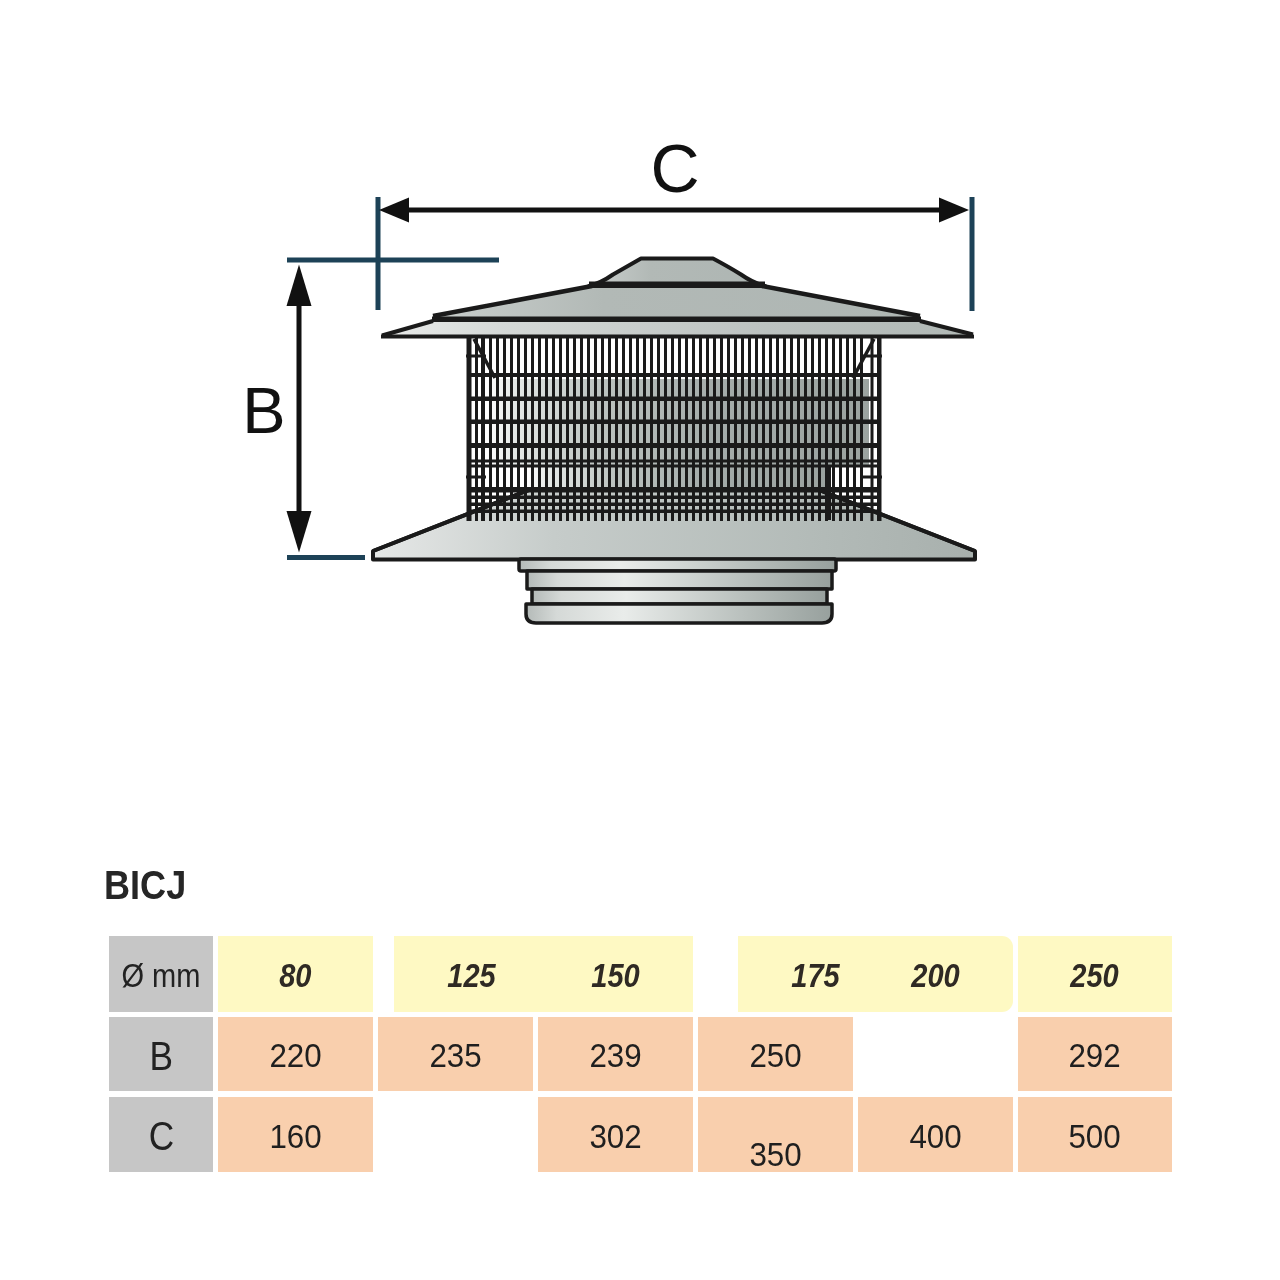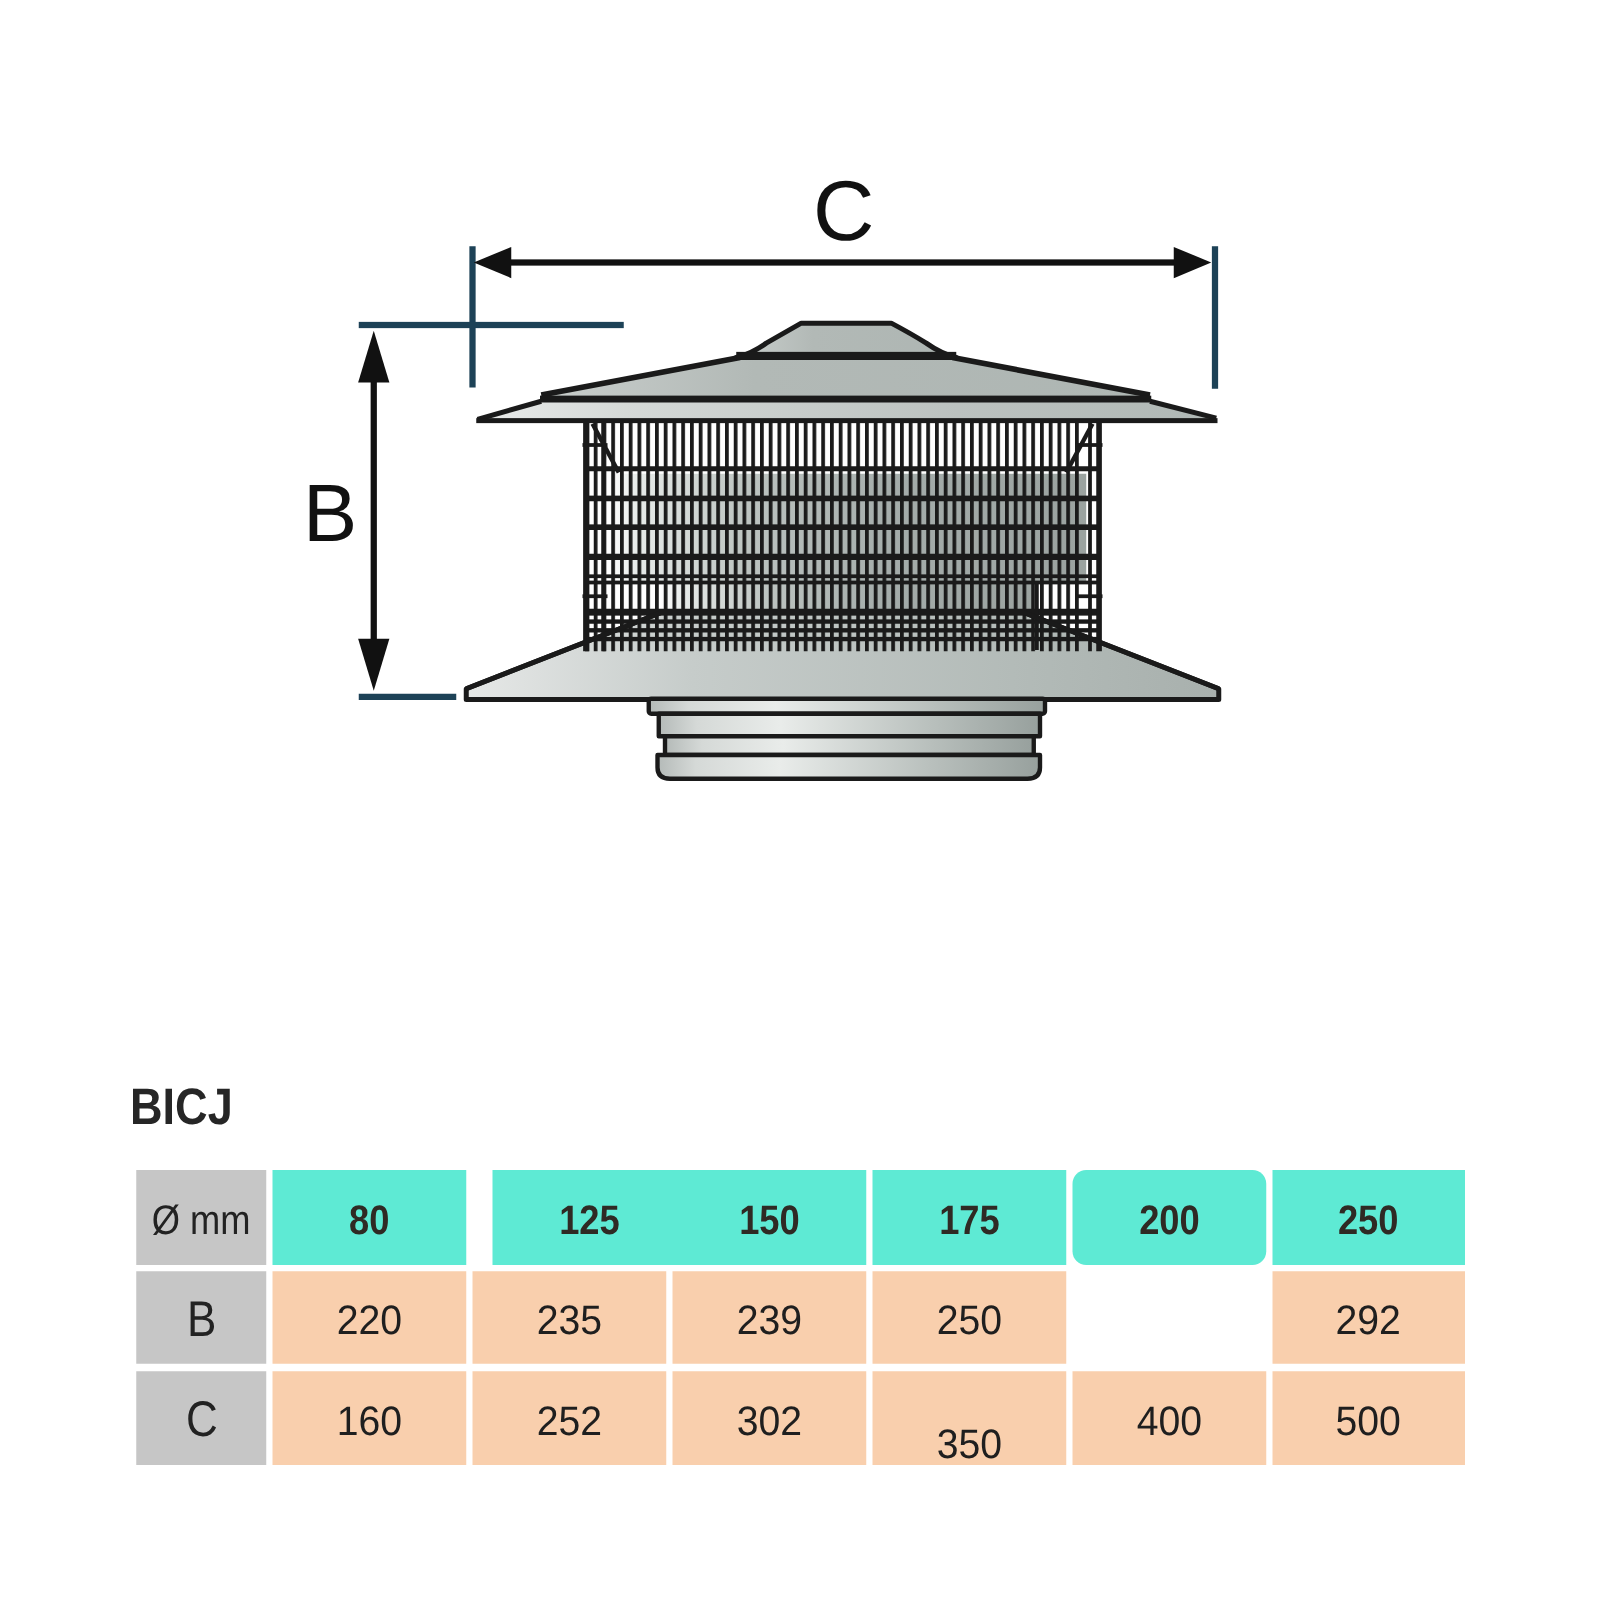--- a/index.html
+++ b/index.html
@@ -1,21 +1,21 @@
 <!DOCTYPE html>
 <html><head>
 <meta charset="utf-8">
 <style>
   html,body{margin:0;padding:0;background:#ffffff;width:1280px;height:1280px;overflow:hidden;}
   *{box-sizing:border-box;}
   body{font-family:"Liberation Sans", sans-serif;}
   #stage{position:absolute;top:0;left:0;width:1280px;height:1280px;background:#fff;}
   .cell{position:absolute;display:flex;align-items:center;justify-content:center;}
   .gray{background:#c6c6c6;}
-  .orange{background:#5eead4;}
+  .orange{background:#fef9c3;font-style:italic;}
   .lorange{background:#f9cfad;}
   .tx{display:inline-block;transform:scaleX(0.88);transform-origin:center;position:relative;top:2px;}
 </style>
 </head>
 <body>
 <div id="stage">
 <svg width="1280" height="700" viewBox="0 0 1280 700" style="position:absolute;top:0;left:0;">
   <defs>
     <linearGradient id="gUpper" x1="0" y1="0" x2="1" y2="0">
       <stop offset="0" stop-color="#c9cecc"></stop>
@@ -138,21 +138,21 @@
     </div>
 <div class="cell orange" style="left:218px;top:936px;width:155px;height:76px;font-size:33px;font-weight:bold;color:#2f2a24;">
       <span class="tx">80</span>
     </div>
 <div class="cell orange" style="left:394px;top:936px;width:155px;height:76px;font-size:33px;font-weight:bold;color:#2f2a24;">
       <span class="tx">125</span>
     </div>
 <div class="cell orange" style="left:538px;top:936px;width:155px;height:76px;font-size:33px;font-weight:bold;color:#2f2a24;">
       <span class="tx">150</span>
     </div>
-<div class="cell orange" style="left:698px;top:936px;width:155px;height:76px;font-size:33px;font-weight:bold;color:#2f2a24;">
+<div class="cell orange" style="left:738px;top:936px;width:155px;height:76px;font-size:33px;font-weight:bold;color:#2f2a24;">
       <span class="tx">175</span>
     </div>
 <div class="cell orange" style="left:858px;top:936px;width:155px;height:76px;font-size:33px;font-weight:bold;color:#2f2a24;border-radius:11px;">
       <span class="tx">200</span>
     </div>
 <div class="cell orange" style="left:1018px;top:936px;width:154px;height:76px;font-size:33px;font-weight:bold;color:#2f2a24;">
       <span class="tx">250</span>
     </div>
 
 <div class="cell gray" style="left:109px;top:1017px;width:104px;height:74px;font-size:40px;color:#222;">
@@ -173,23 +173,20 @@
 <div class="cell lorange" style="left:1018px;top:1017px;width:154px;height:74px;font-size:33px;color:#1f1f1f;">
       <span class="tx" style="transform:scaleX(0.95);">292</span>
     </div>
 
 <div class="cell gray" style="left:109px;top:1097px;width:104px;height:75px;font-size:40px;color:#222;">
       <span class="tx">C</span>
     </div>
 <div class="cell lorange" style="left:218px;top:1097px;width:155px;height:75px;font-size:33px;color:#1f1f1f;">
       <span class="tx" style="transform:scaleX(0.95);">160</span>
     </div>
-<div class="cell lorange" style="left:378px;top:1097px;width:155px;height:75px;font-size:33px;color:#1f1f1f;">
-      <span class="tx" style="transform:scaleX(0.95);">252</span>
-    </div>
 <div class="cell lorange" style="left:538px;top:1097px;width:155px;height:75px;font-size:33px;color:#1f1f1f;">
       <span class="tx" style="transform:scaleX(0.95);">302</span>
     </div>
 <div class="cell lorange" style="left:698px;top:1097px;width:155px;height:75px;font-size:33px;color:#1f1f1f;align-items:flex-end;">
       <span class="tx" style="transform:scaleX(0.95);">350</span>
     </div>
 <div class="cell lorange" style="left:858px;top:1097px;width:155px;height:75px;font-size:33px;color:#1f1f1f;">
       <span class="tx" style="transform:scaleX(0.95);">400</span>
     </div>
 <div class="cell lorange" style="left:1018px;top:1097px;width:154px;height:75px;font-size:33px;color:#1f1f1f;">

